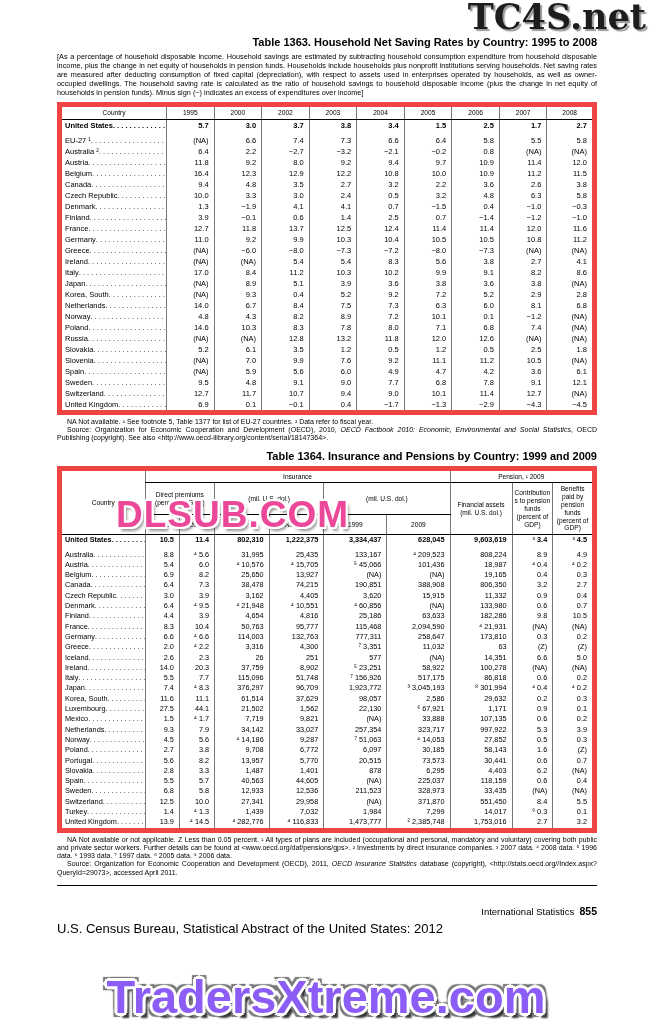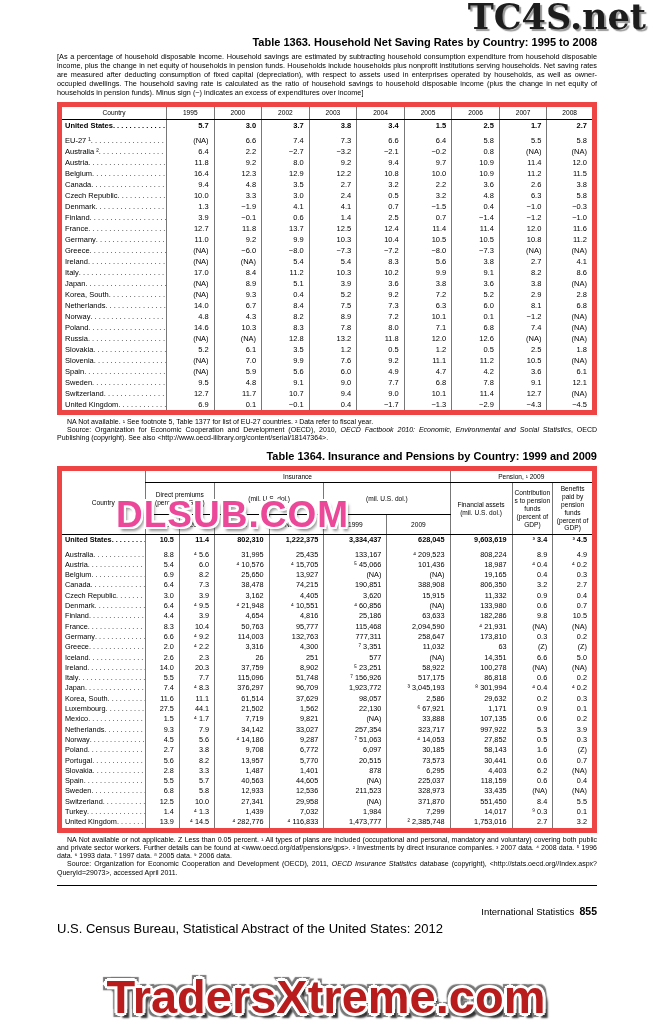--- a/index.html
+++ b/index.html
@@ -33,21 +33,21 @@
   .footer-right { text-align:right; font-size:9.5px; border-top:1px solid #000; padding-top:19px; }
   .pageno { font-weight:bold; font-size:10.5px; }
   .footer-left { font-size:13px; margin-top:4px; }
 
   .wm { position:absolute; font-weight:bold; z-index:10; white-space:nowrap; }
   .wm-top { top:-4px; right:6px; font-size:35px; font-family:"DejaVu Serif", serif; color:#1d1d1d; text-shadow:2px 2px 1px #999; }
   .wm-mid { top:494px; left:116px; font-size:37px; color:#ec4899; letter-spacing:1px;
     text-shadow:-2px -2px 0 #fff, 2px -2px 0 #fff, -2px 2px 0 #fff, 2px 2px 0 #fff,
                 -2px 0 0 #fff, 2px 0 0 #fff, 0 -2px 0 #fff, 0 2px 0 #fff,
                 3px 4px 3px rgba(60,60,60,0.55); }
-  .wm-bottom { bottom:0px; left:0; width:652px; text-align:center; font-size:47px; color:#b91c1c; letter-spacing:0px;
+  .wm-bottom { bottom:0px; left:0; width:652px; text-align:center; font-size:47px; color:#8b5cf6; letter-spacing:0px;
     text-shadow:-2px -2px 0 #fff, 2px -2px 0 #fff, -2px 2px 0 #fff, 2px 2px 0 #fff,
                 -3px 0 0 #fff, 3px 0 0 #fff, 0 -3px 0 #fff, 0 3px 0 #fff,
                 -4px -4px 1px #777, 4px -4px 1px #777, -4px 4px 1px #777, 5px 5px 2px #333; }
 </style>
 </head>
 <body>
 
 <div class="wm wm-top">TC4S.net</div>
 
 <div class="content">
@@ -748,21 +748,21 @@
           <td class="num">(NA)</td>
         </tr>
         <tr>
           <td class="country-cell">
             <div class="country-flex">
               <span class="cname">Germany</span>
               <span class="leader"></span>
             </div>
           </td>
           <td class="num">6.6</td>
-          <td class="num">⁴ 9.2</td>
+          <td class="num">⁴ 6.6</td>
           <td class="num">114,003</td>
           <td class="num">132,763</td>
           <td class="num">777,311</td>
           <td class="num">258,647</td>
           <td class="num">173,810</td>
           <td class="num">0.3</td>
           <td class="num">0.2</td>
         </tr>
         <tr>
           <td class="country-cell">

